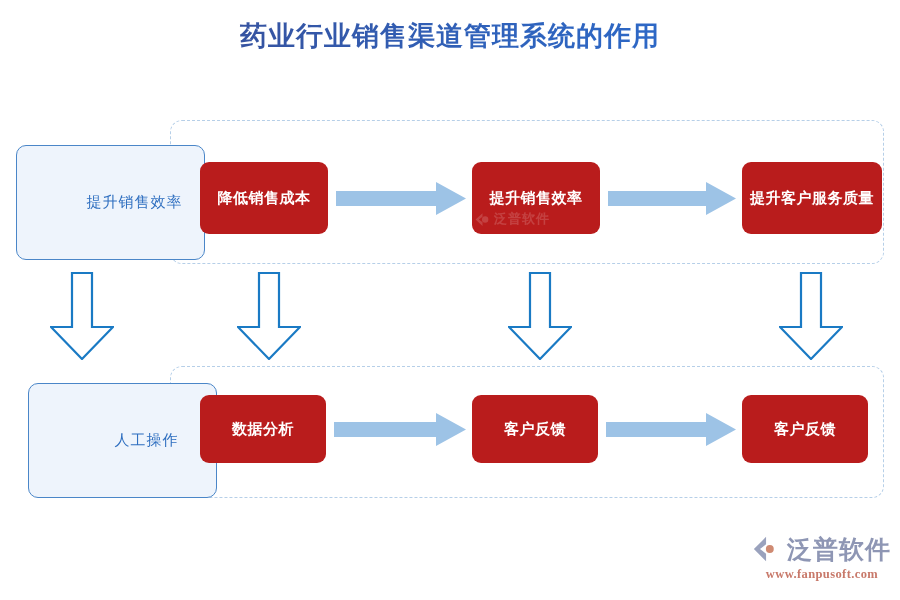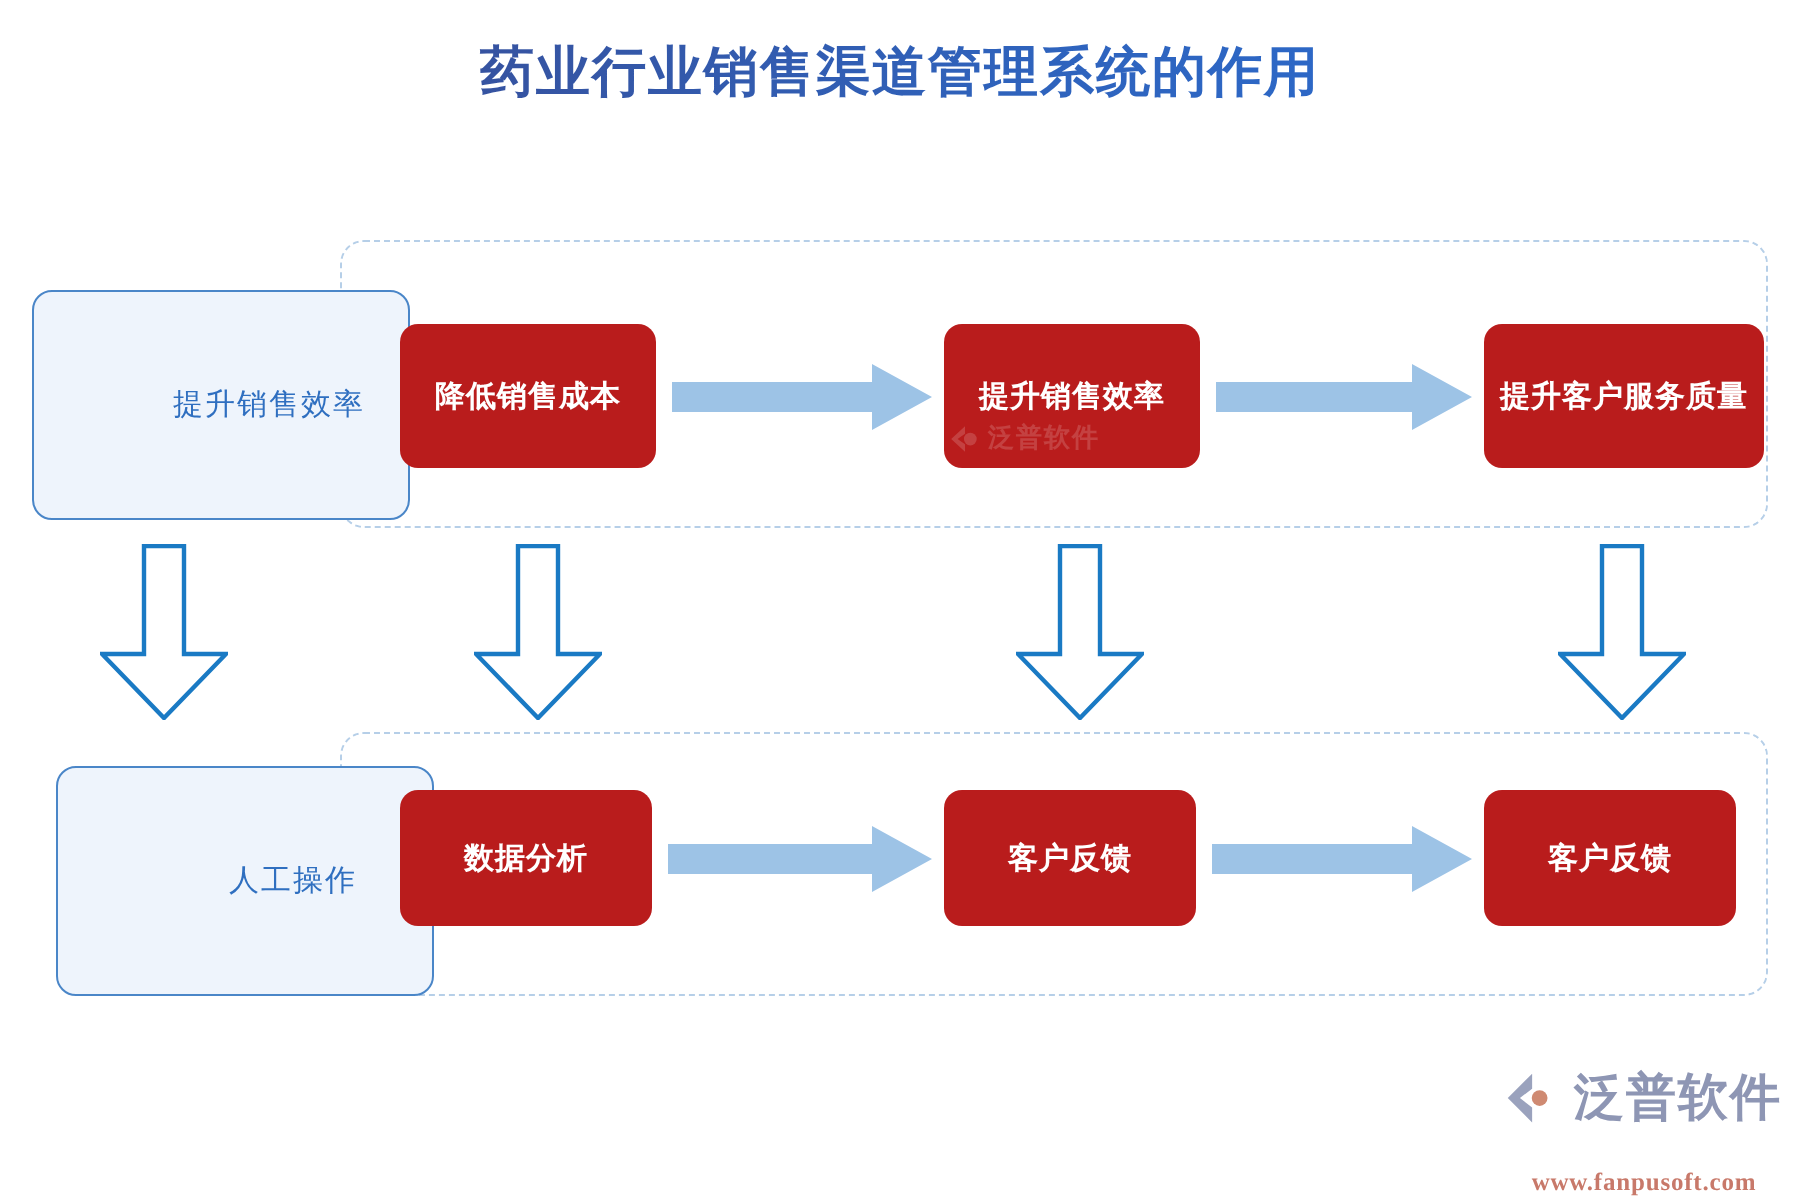--- a/index.html
+++ b/index.html
@@ -139,21 +139,21 @@
     gap: 5px;
   }
   #brand .brand-name {
     font-size: 25px;
     font-weight: bold;
     color: #8e96b4;
     letter-spacing: 1px;
     line-height: 1;
   }
   #brand .brand-url {
-    margin-top: 20px;
+    margin-top: 3px;
     text-align: center;
     font-family: "Liberation Serif", "DejaVu Serif", serif;
     font-size: 12.5px;
     font-weight: bold;
     color: #c8796a;
     letter-spacing: 0.4px;
   }
 </style>
 </head>
 <body>

